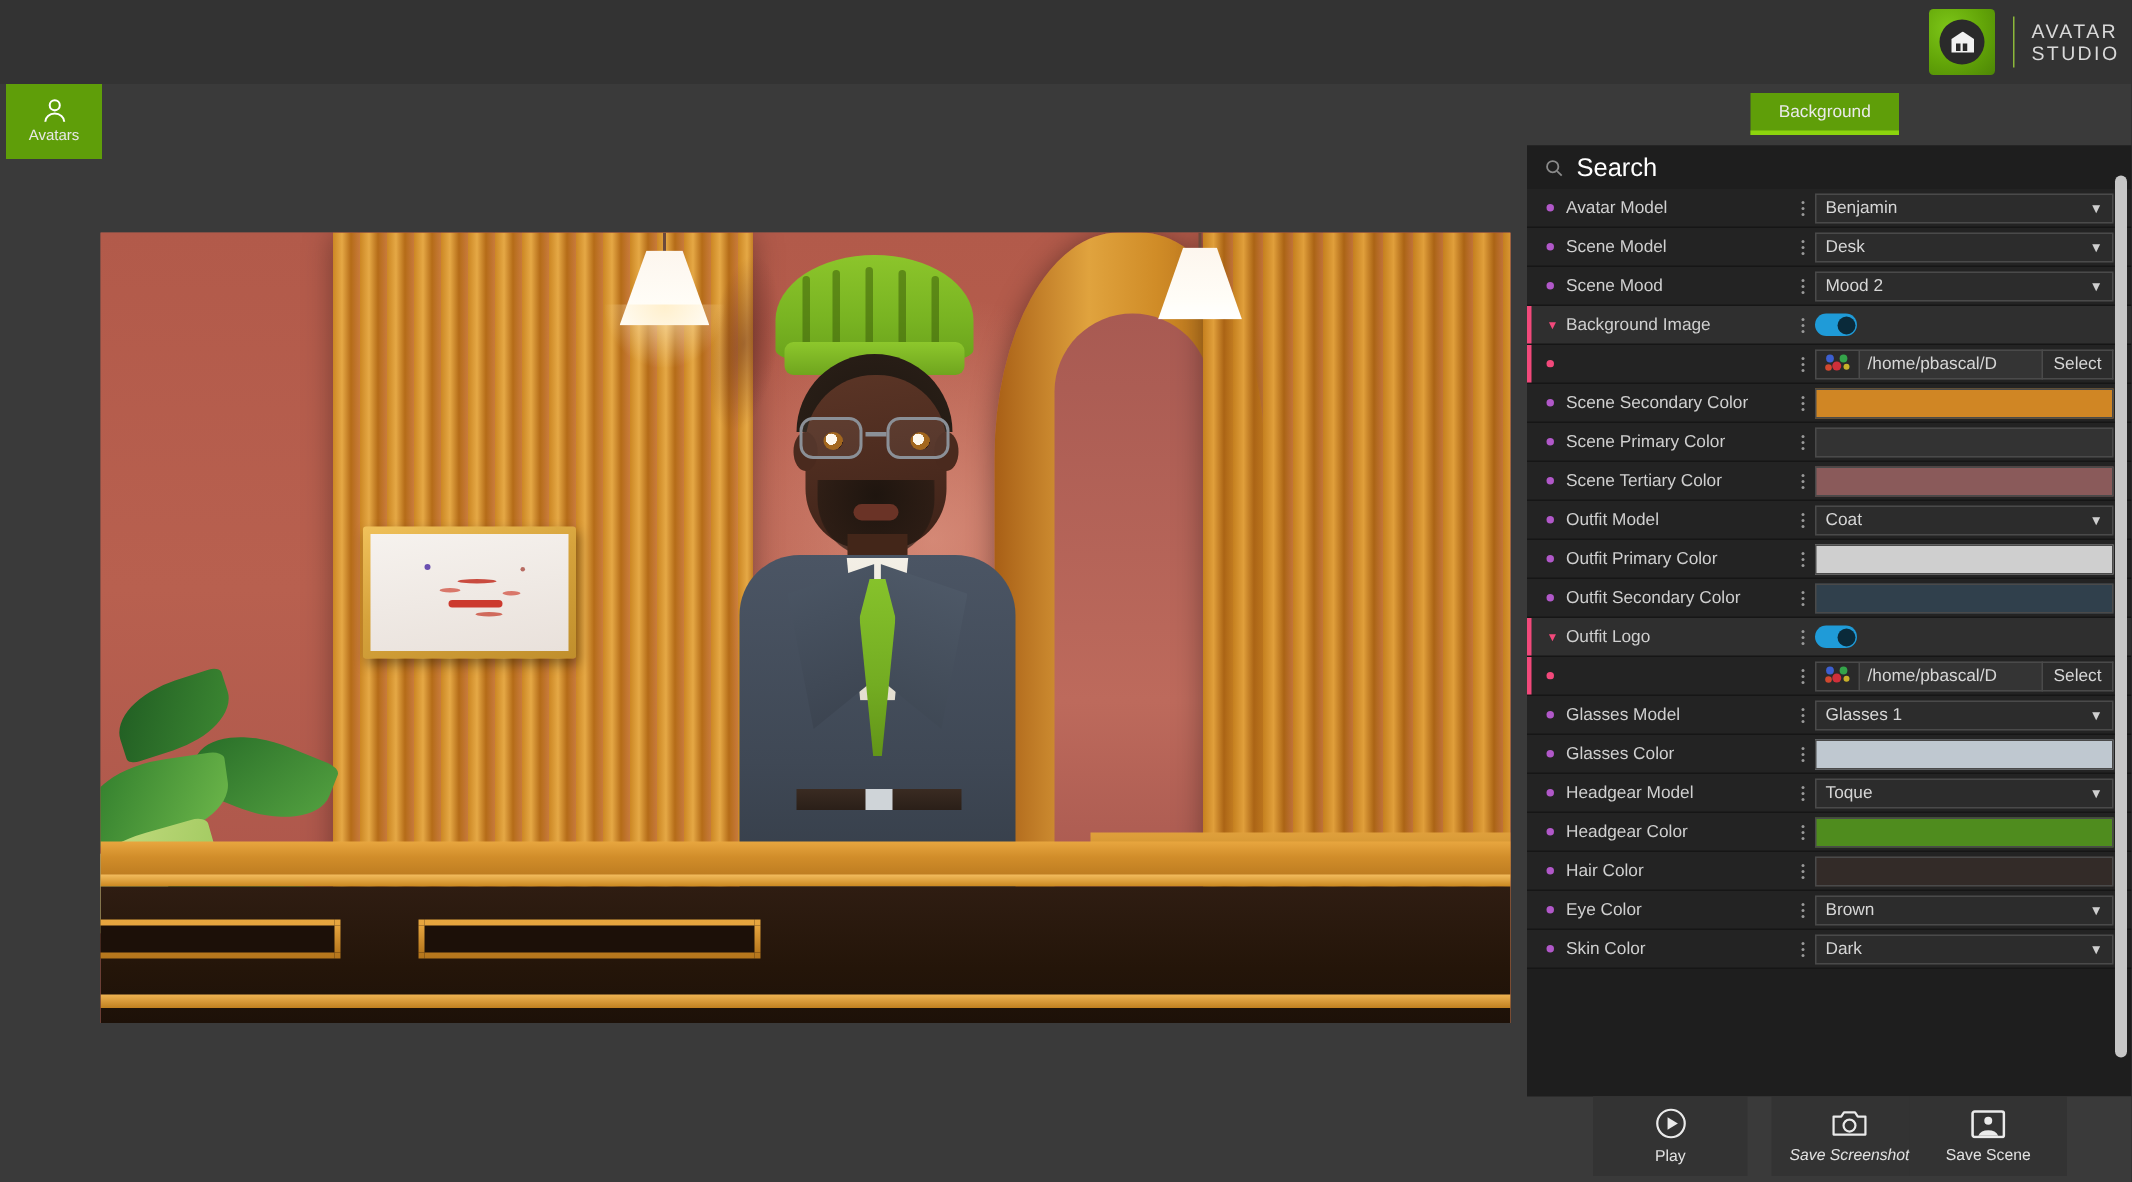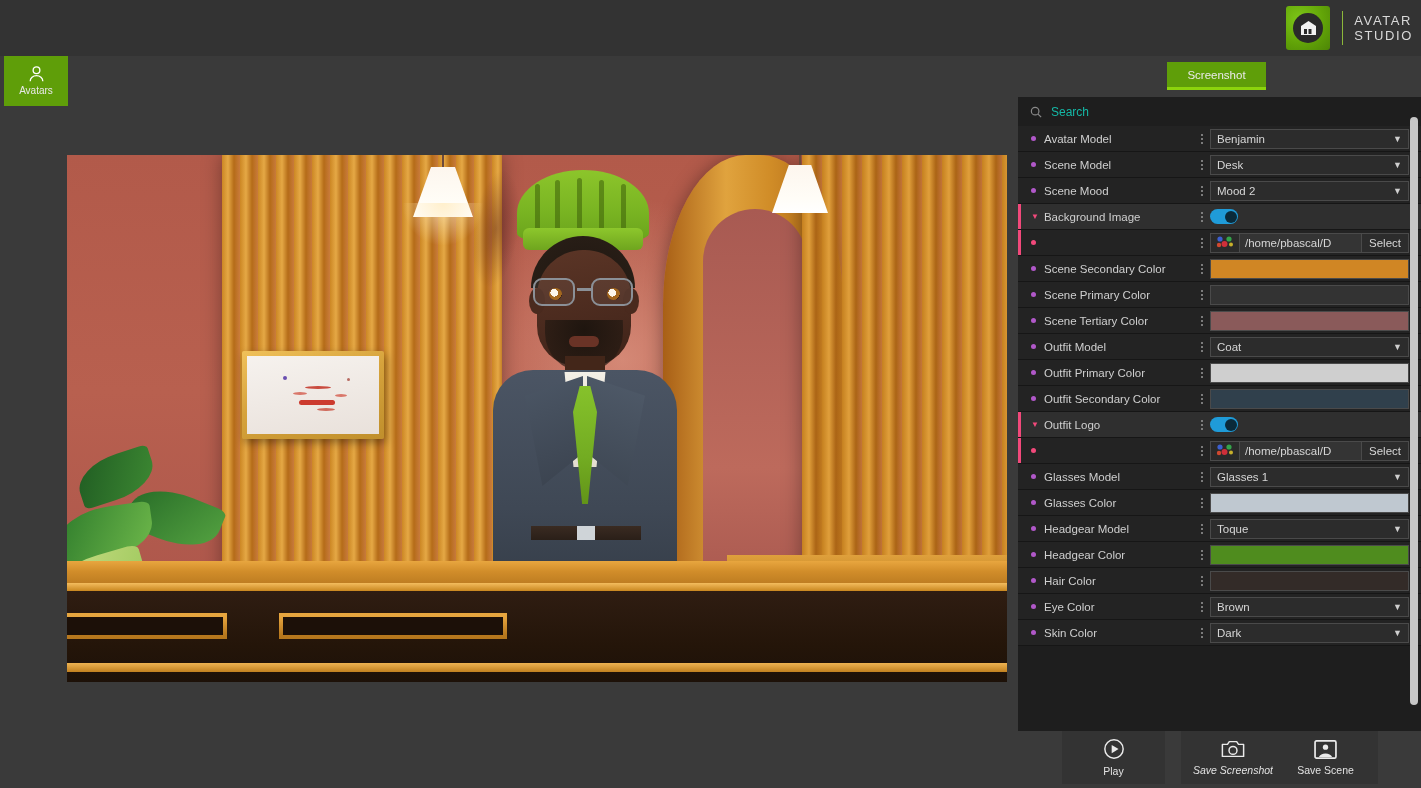--- a/index.html
+++ b/index.html
@@ -181,21 +181,21 @@
   .lap-screen { position: absolute; left: 795px; top: 508px; width: 88px; height: 92px;
     background: linear-gradient(170deg,#e9ecf2 0%, #d4d8e1 60%, #b9bfca 100%);
     transform: skewY(-3deg); border-radius: 3px; }
 
   
   .panel-props {
     position: absolute; left: 1018px; top: 97px; width: 403px; height: 634px;
     background: #1e1e1e;
   }
   .search-row { height: 29px; display: flex; align-items: center; padding-left: 12px; background: #1e1e1e; }
-  .search-row .ph { color: #14b8a6; font-size: 12px; margin-left: 9px; }
+  .search-row .ph { color: #ffffff; font-size: 17px; margin-left: 9px; }
   .rows { position: relative; height: 605px; overflow: hidden; }
   .row {
     position: relative; display: flex; align-items: center;
     height: 26px; border-bottom: 1px solid #161616; background: #232323;
   }
   .row.hl { background: #2f2f2f; }
   .row .accent { position: absolute; left: 0; top: 0; bottom: 0; width: 3px; background: transparent; }
   .row.expanded .accent, .row.child .accent { background: #f2497b; }
   .row .lab {
     width: 176px; padding-left: 13px; color: #cfcfcf; font-size: 11.5px;
@@ -274,21 +274,21 @@
 
   <div class="avatars-tab">
     <svg width="17" height="16" viewBox="0 0 20 19">
       <circle cx="10" cy="5" r="4" fill="none" stroke="#ffffff" stroke-width="1.6"></circle>
       <path d="M2.5 18 a7.5 6.5 0 0 1 15 0" fill="none" stroke="#ffffff" stroke-width="1.6"></path>
     </svg>
     <div class="lbl">Avatars</div>
   </div>
 
   <div class="props-tab">
-    <span>Screenshot</span>
+    <span>Background</span>
   </div>
 
   <div class="viewport-wrap">
     <div class="viewport">
       <div class="wall"></div>
       <div class="wall-glow"></div>
 
       <div class="panel left"></div>
       <div class="panel arch2"></div>
       <div class="arch-inner"></div>

